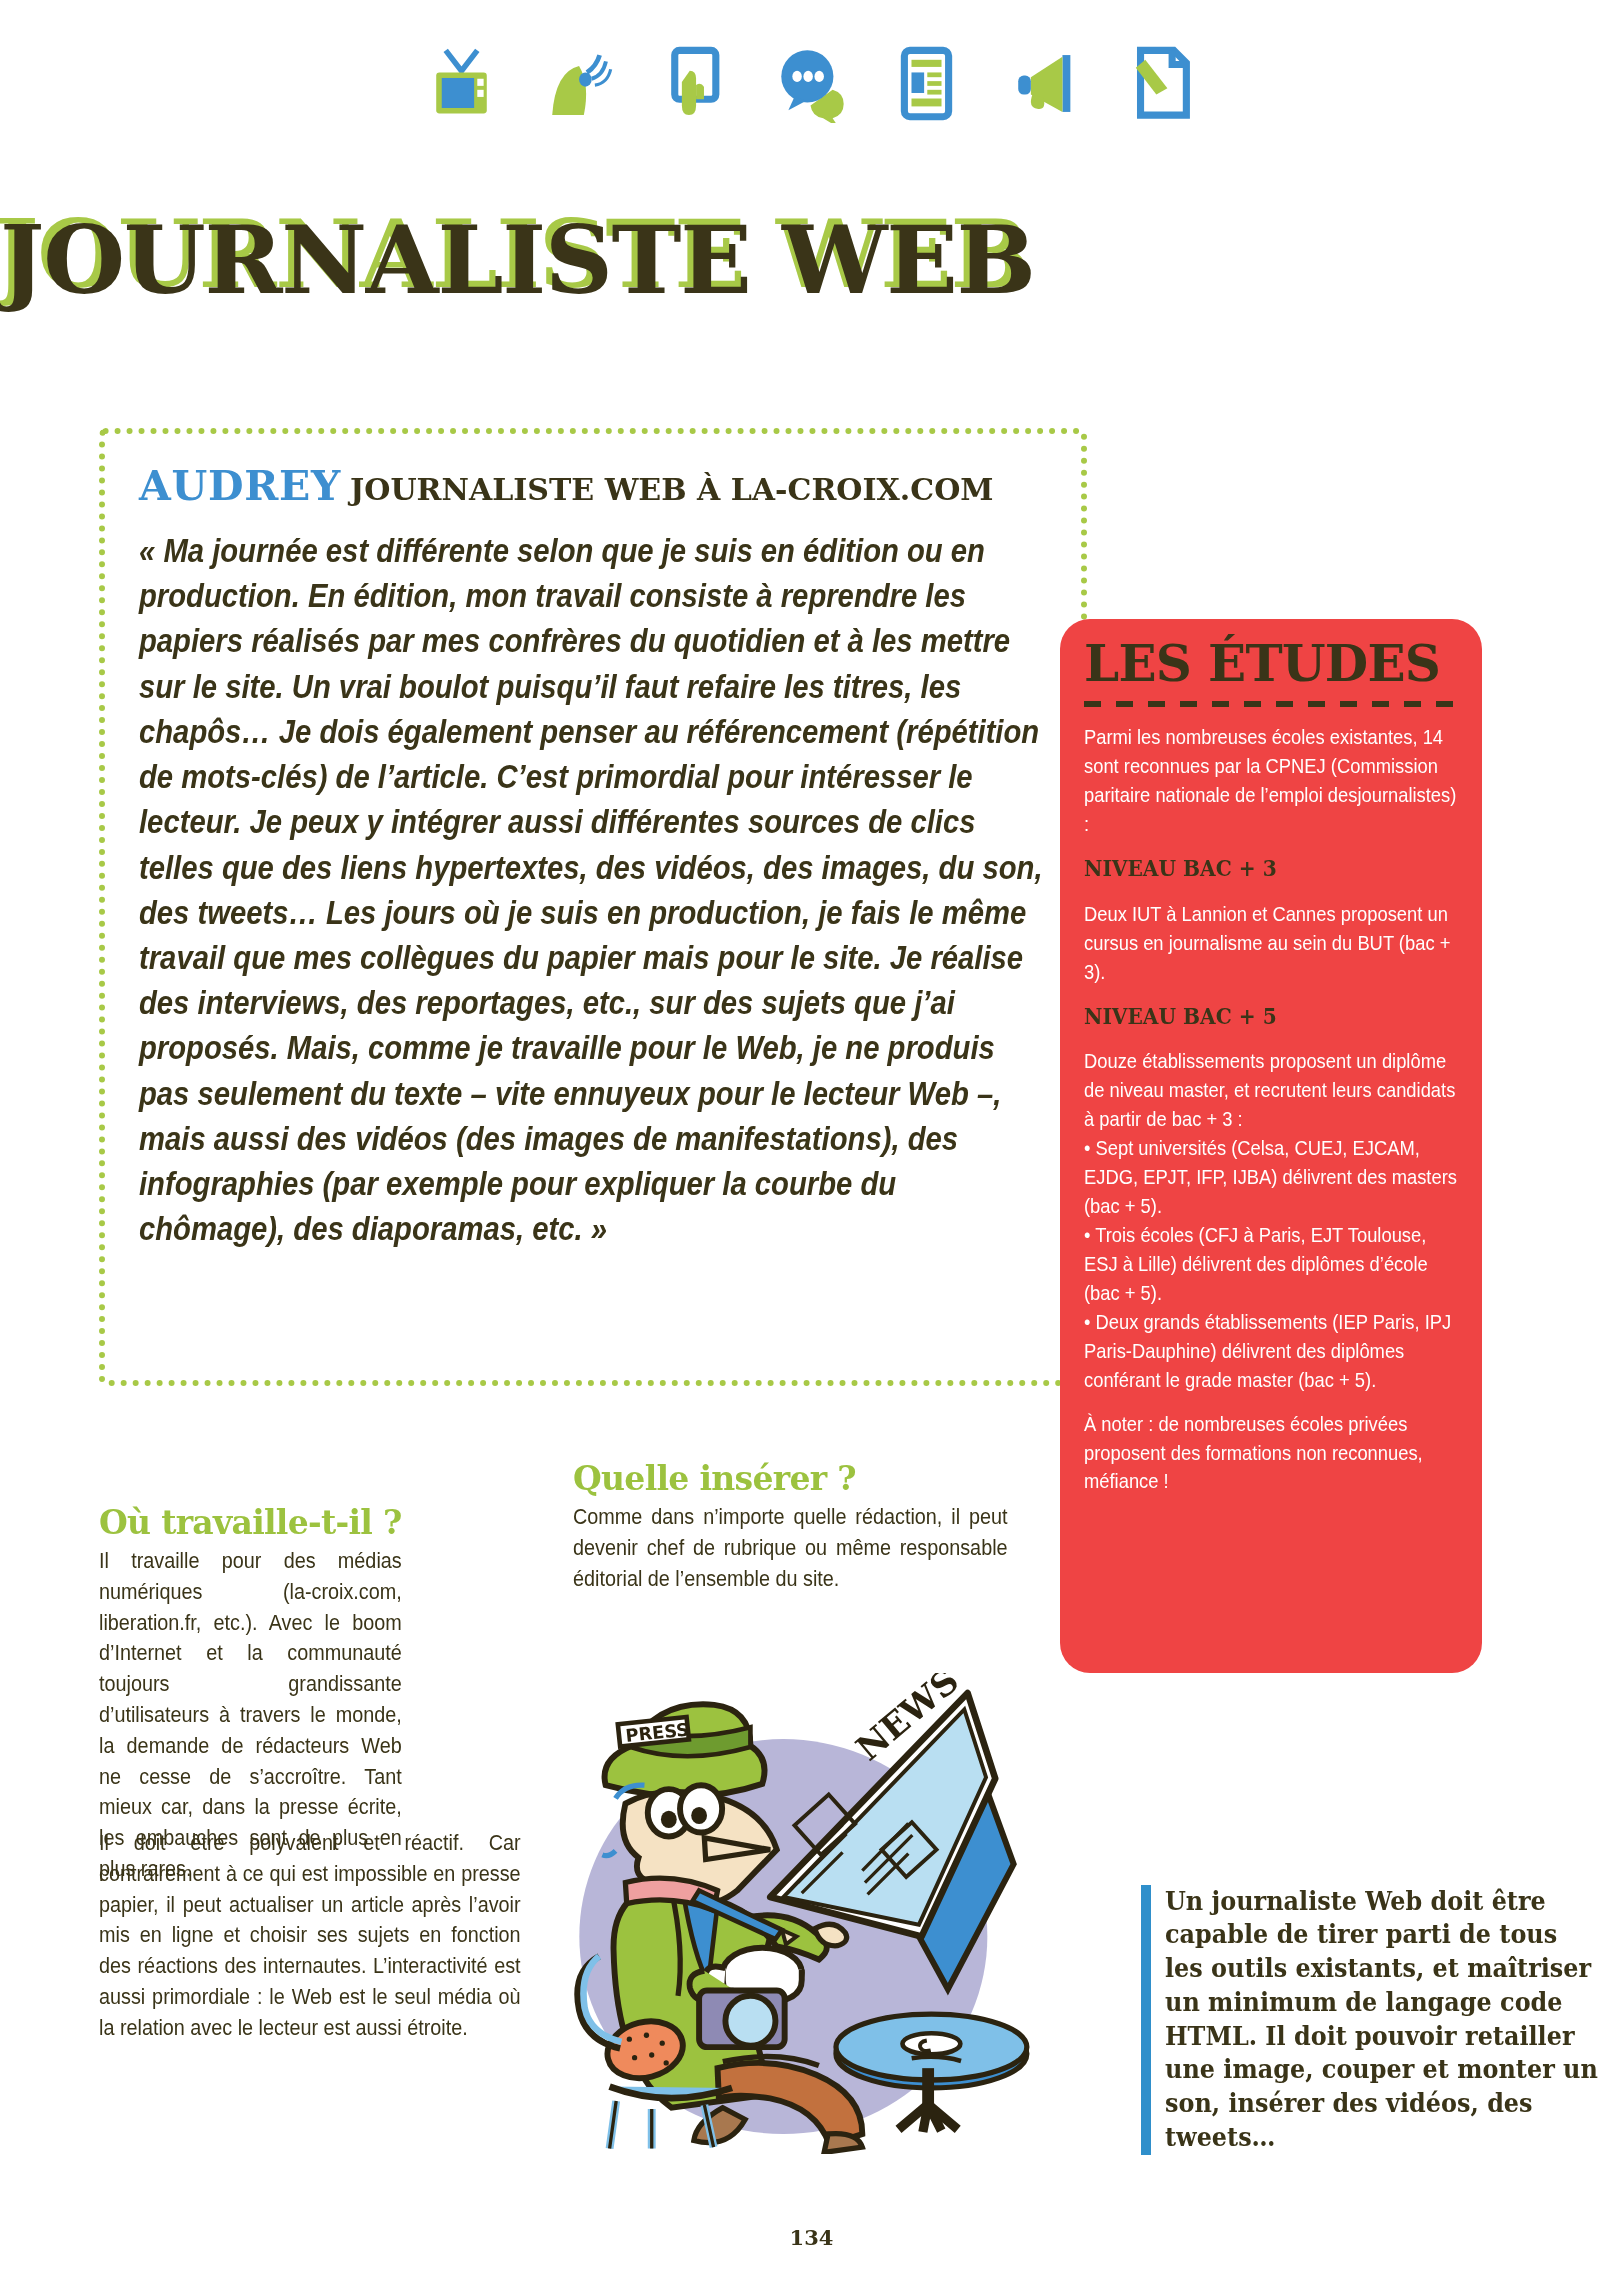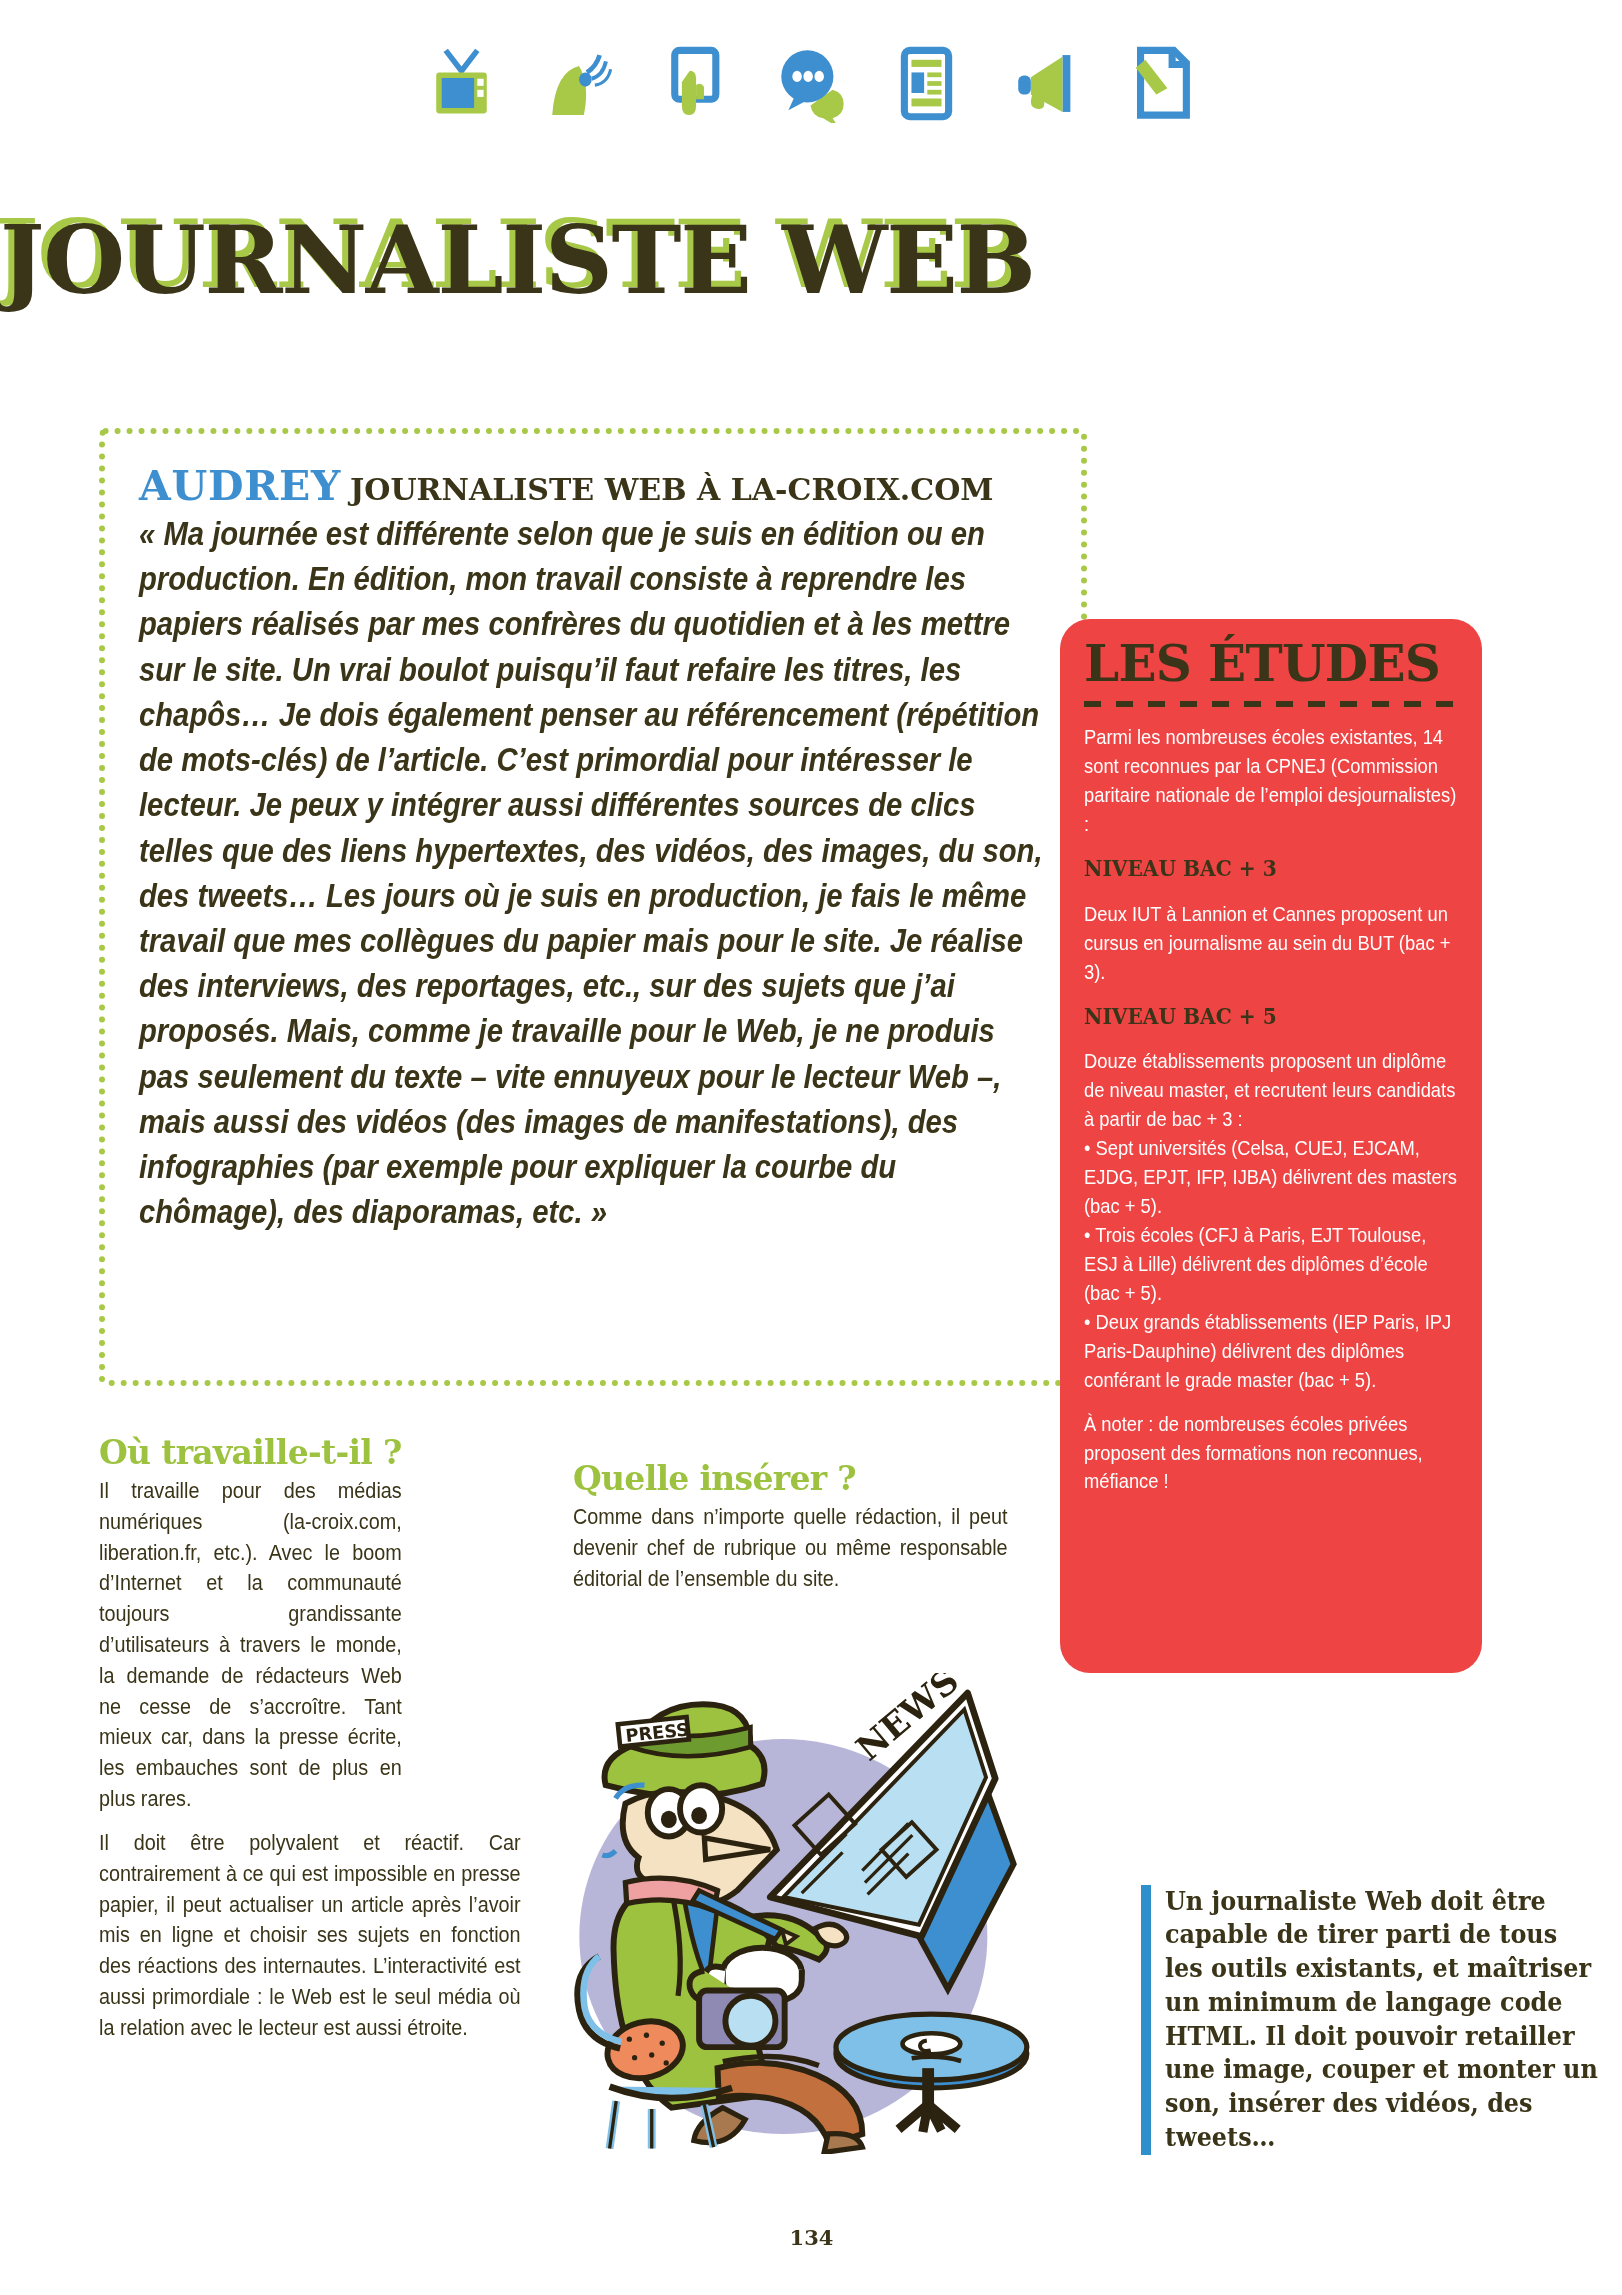--- a/index.html
+++ b/index.html
@@ -15,21 +15,21 @@
   #page-title{position:absolute;left:0;top:142px;width:1623px;text-align:left;
               font-family:"DejaVu Serif",serif;font-weight:bold;
               font-size:94px;letter-spacing:-1.3px;color:#3a3418;
               text-shadow:-6px -6px 0 #a8c947;}
 
   
   #quote-box{position:absolute;left:99px;top:428px;width:988px;height:958px;
              border:6px dotted #a8c947;border-radius:6.6px;box-sizing:border-box;
              background:#fff;}
   #quote-inner{padding:28px 34px 0 34px;}
-  #quote-head{white-space:nowrap;margin-bottom:1px;}
+  #quote-head{white-space:nowrap;margin-bottom:18px;}
   #quote-name{font-family:"DejaVu Serif",serif;font-weight:bold;font-size:41px;
               color:#3d8fd0;letter-spacing:0.7px;}
   #quote-role{font-family:"DejaVu Serif",serif;font-weight:bold;font-size:30px;
               color:#3a3418;letter-spacing:0px;margin-left:9.2px;}
   #quote-text{font-family:"Liberation Sans",sans-serif;font-style:italic;
               font-weight:bold;font-size:34px;line-height:1.33;color:#3a3418;
               transform:scaleX(0.86);transform-origin:left top;width:116%;}
 
   
   #etudes{position:absolute;left:1060px;top:619px;width:422px;height:1054px;
@@ -46,21 +46,21 @@
   #etudes .sub{font-family:"DejaVu Serif",serif;font-weight:bold;font-size:22.4px;
                color:#3a3418;margin:0 0 2.6px 0;letter-spacing:0;}
 
   
   .col{position:absolute;font-family:"Liberation Sans",sans-serif;color:#3a3418;}
   .col h3{font-family:"DejaVu Serif",serif;font-weight:bold;font-size:33px;
           color:#9cc23f;margin:0 0 4px 0;letter-spacing:-0.7px;}
   .col p{margin:0;font-size:22px;line-height:1.40;text-align:justify;
          transform:scaleX(0.9);transform-origin:left top;width:111%;}
 
-  #col-ou{left:99px;top:1433px;width:303px;}
+  #col-ou{left:99px;top:1503px;width:303px;}
   #col-carriere{left:573px;top:1459px;width:435px;}
   #col-profil{left:99px;top:1828px;width:422px;}
 
   
   #illus{position:absolute;left:553px;top:1673px;width:487px;height:481px;}
 
   
   #pullquote{position:absolute;left:1101px;top:1874px;width:435px;
              padding-left:14px;border-left:10.5px solid #2f8fcb;}
   #pullquote p{margin:0;font-family:"DejaVu Serif",serif;font-weight:bold;

